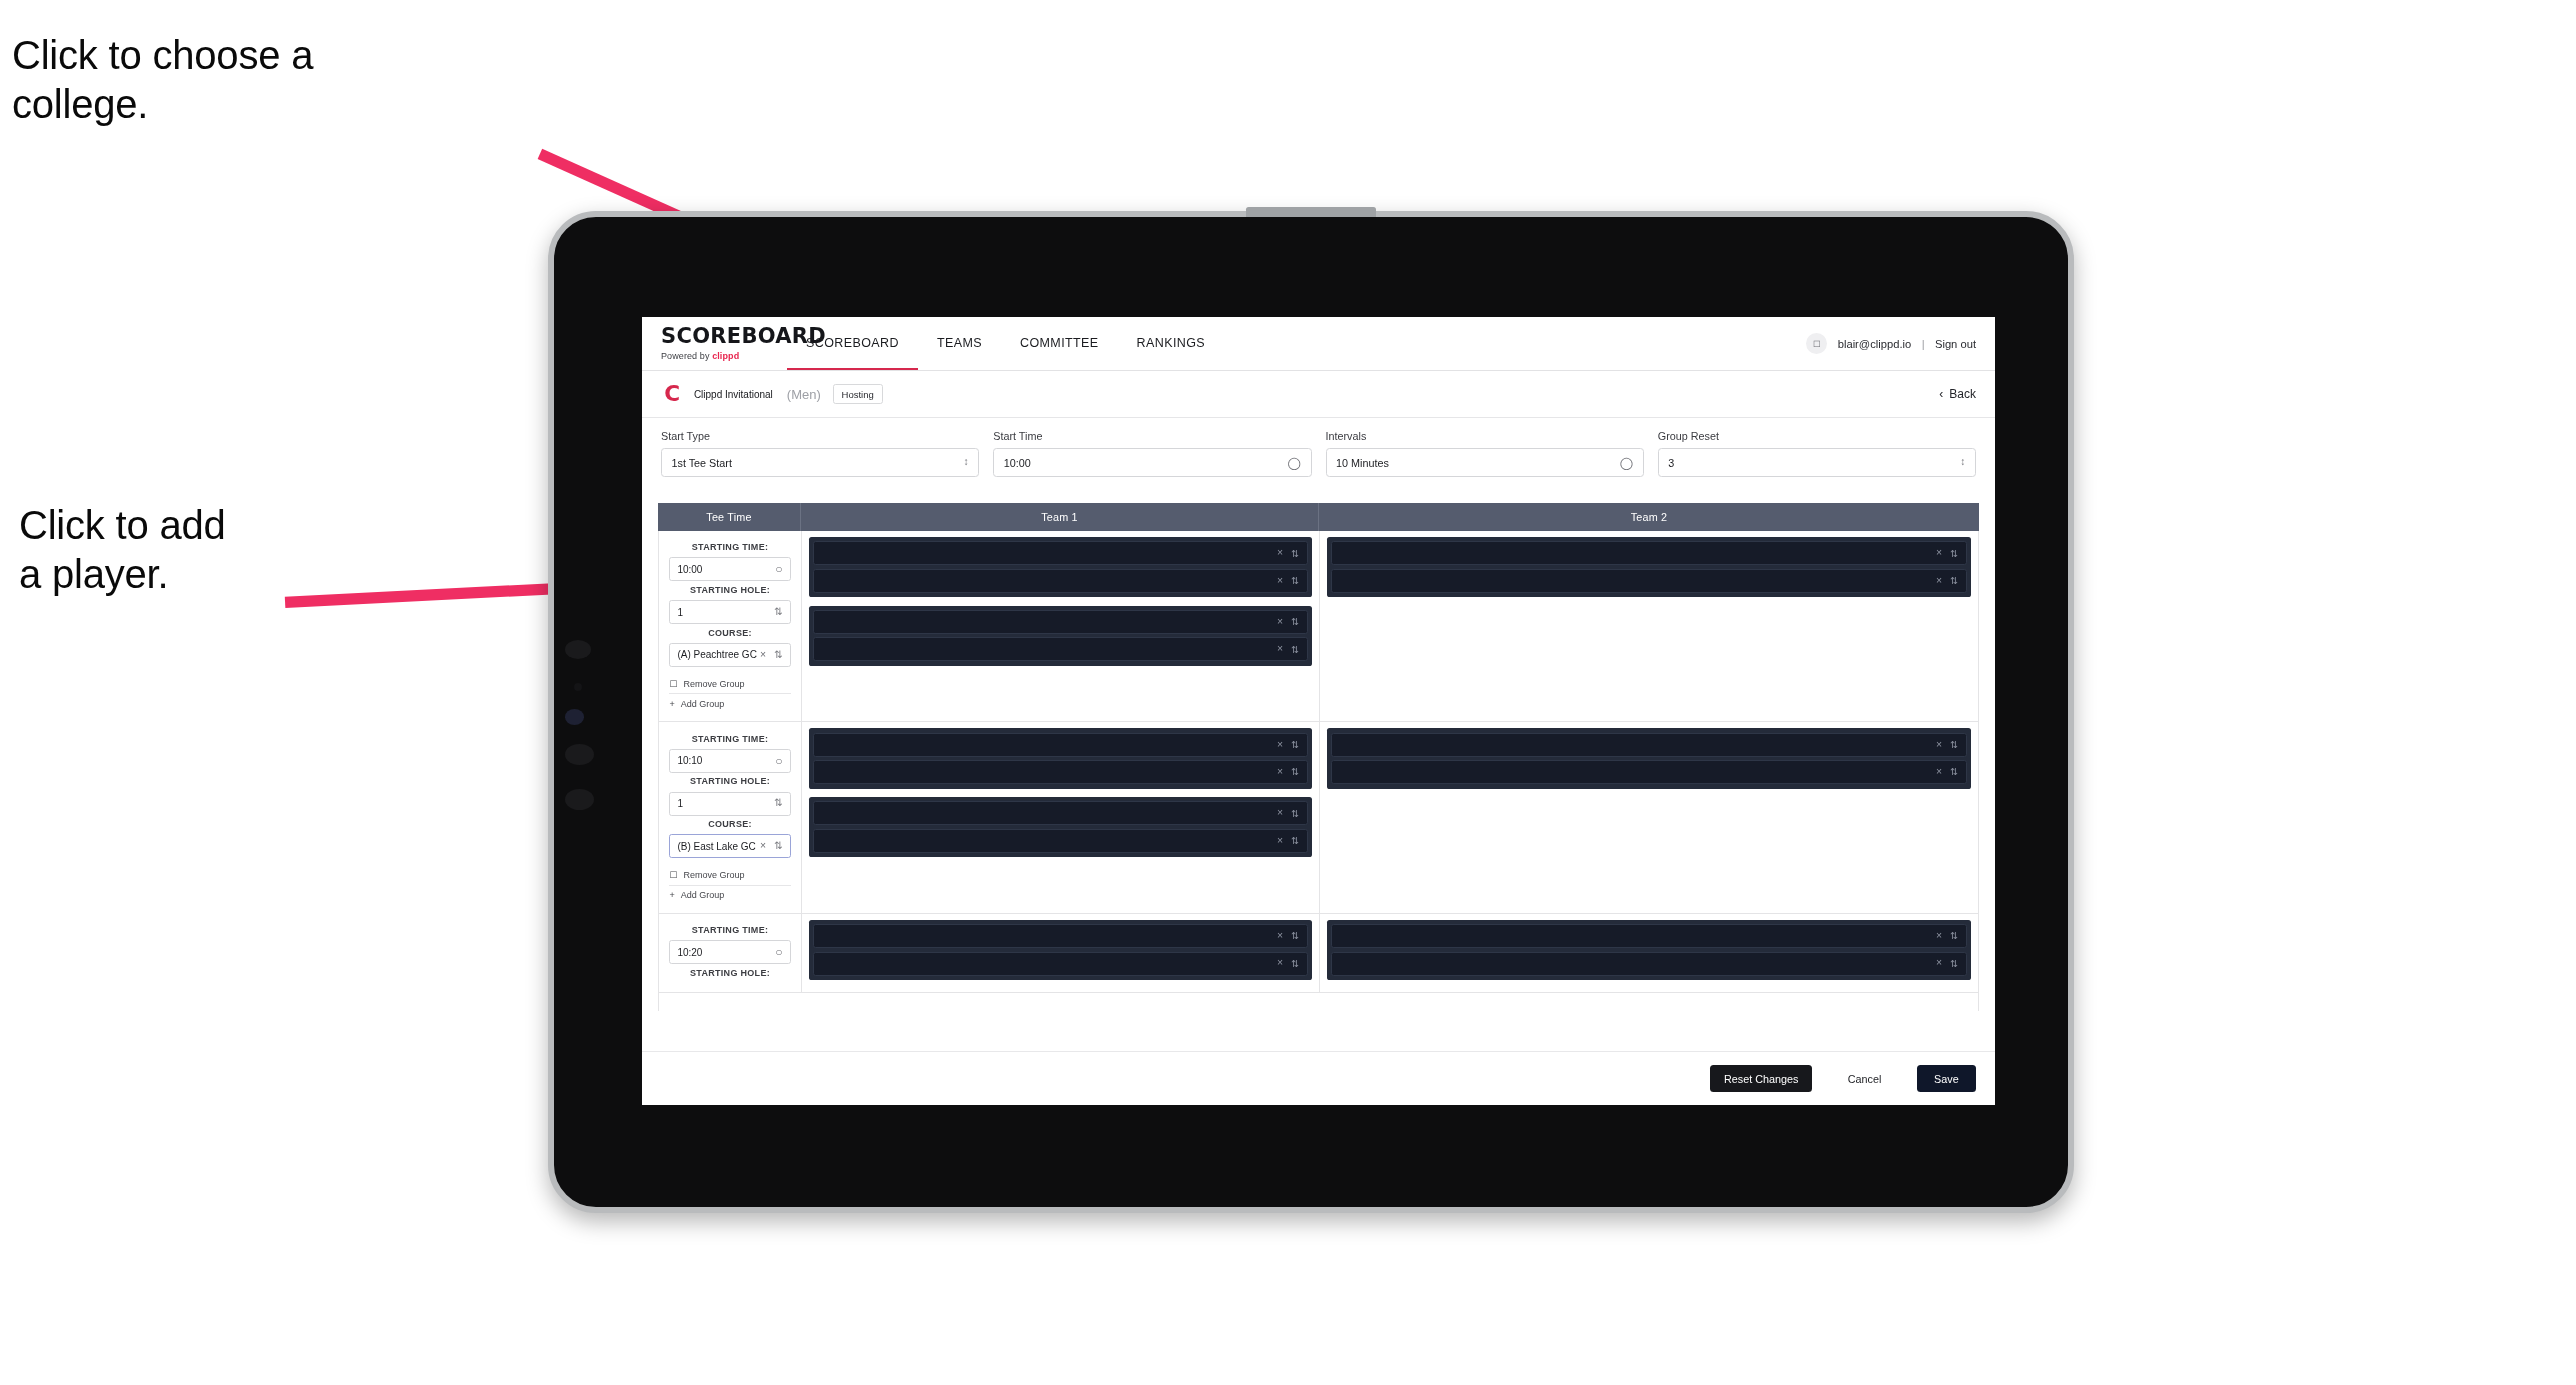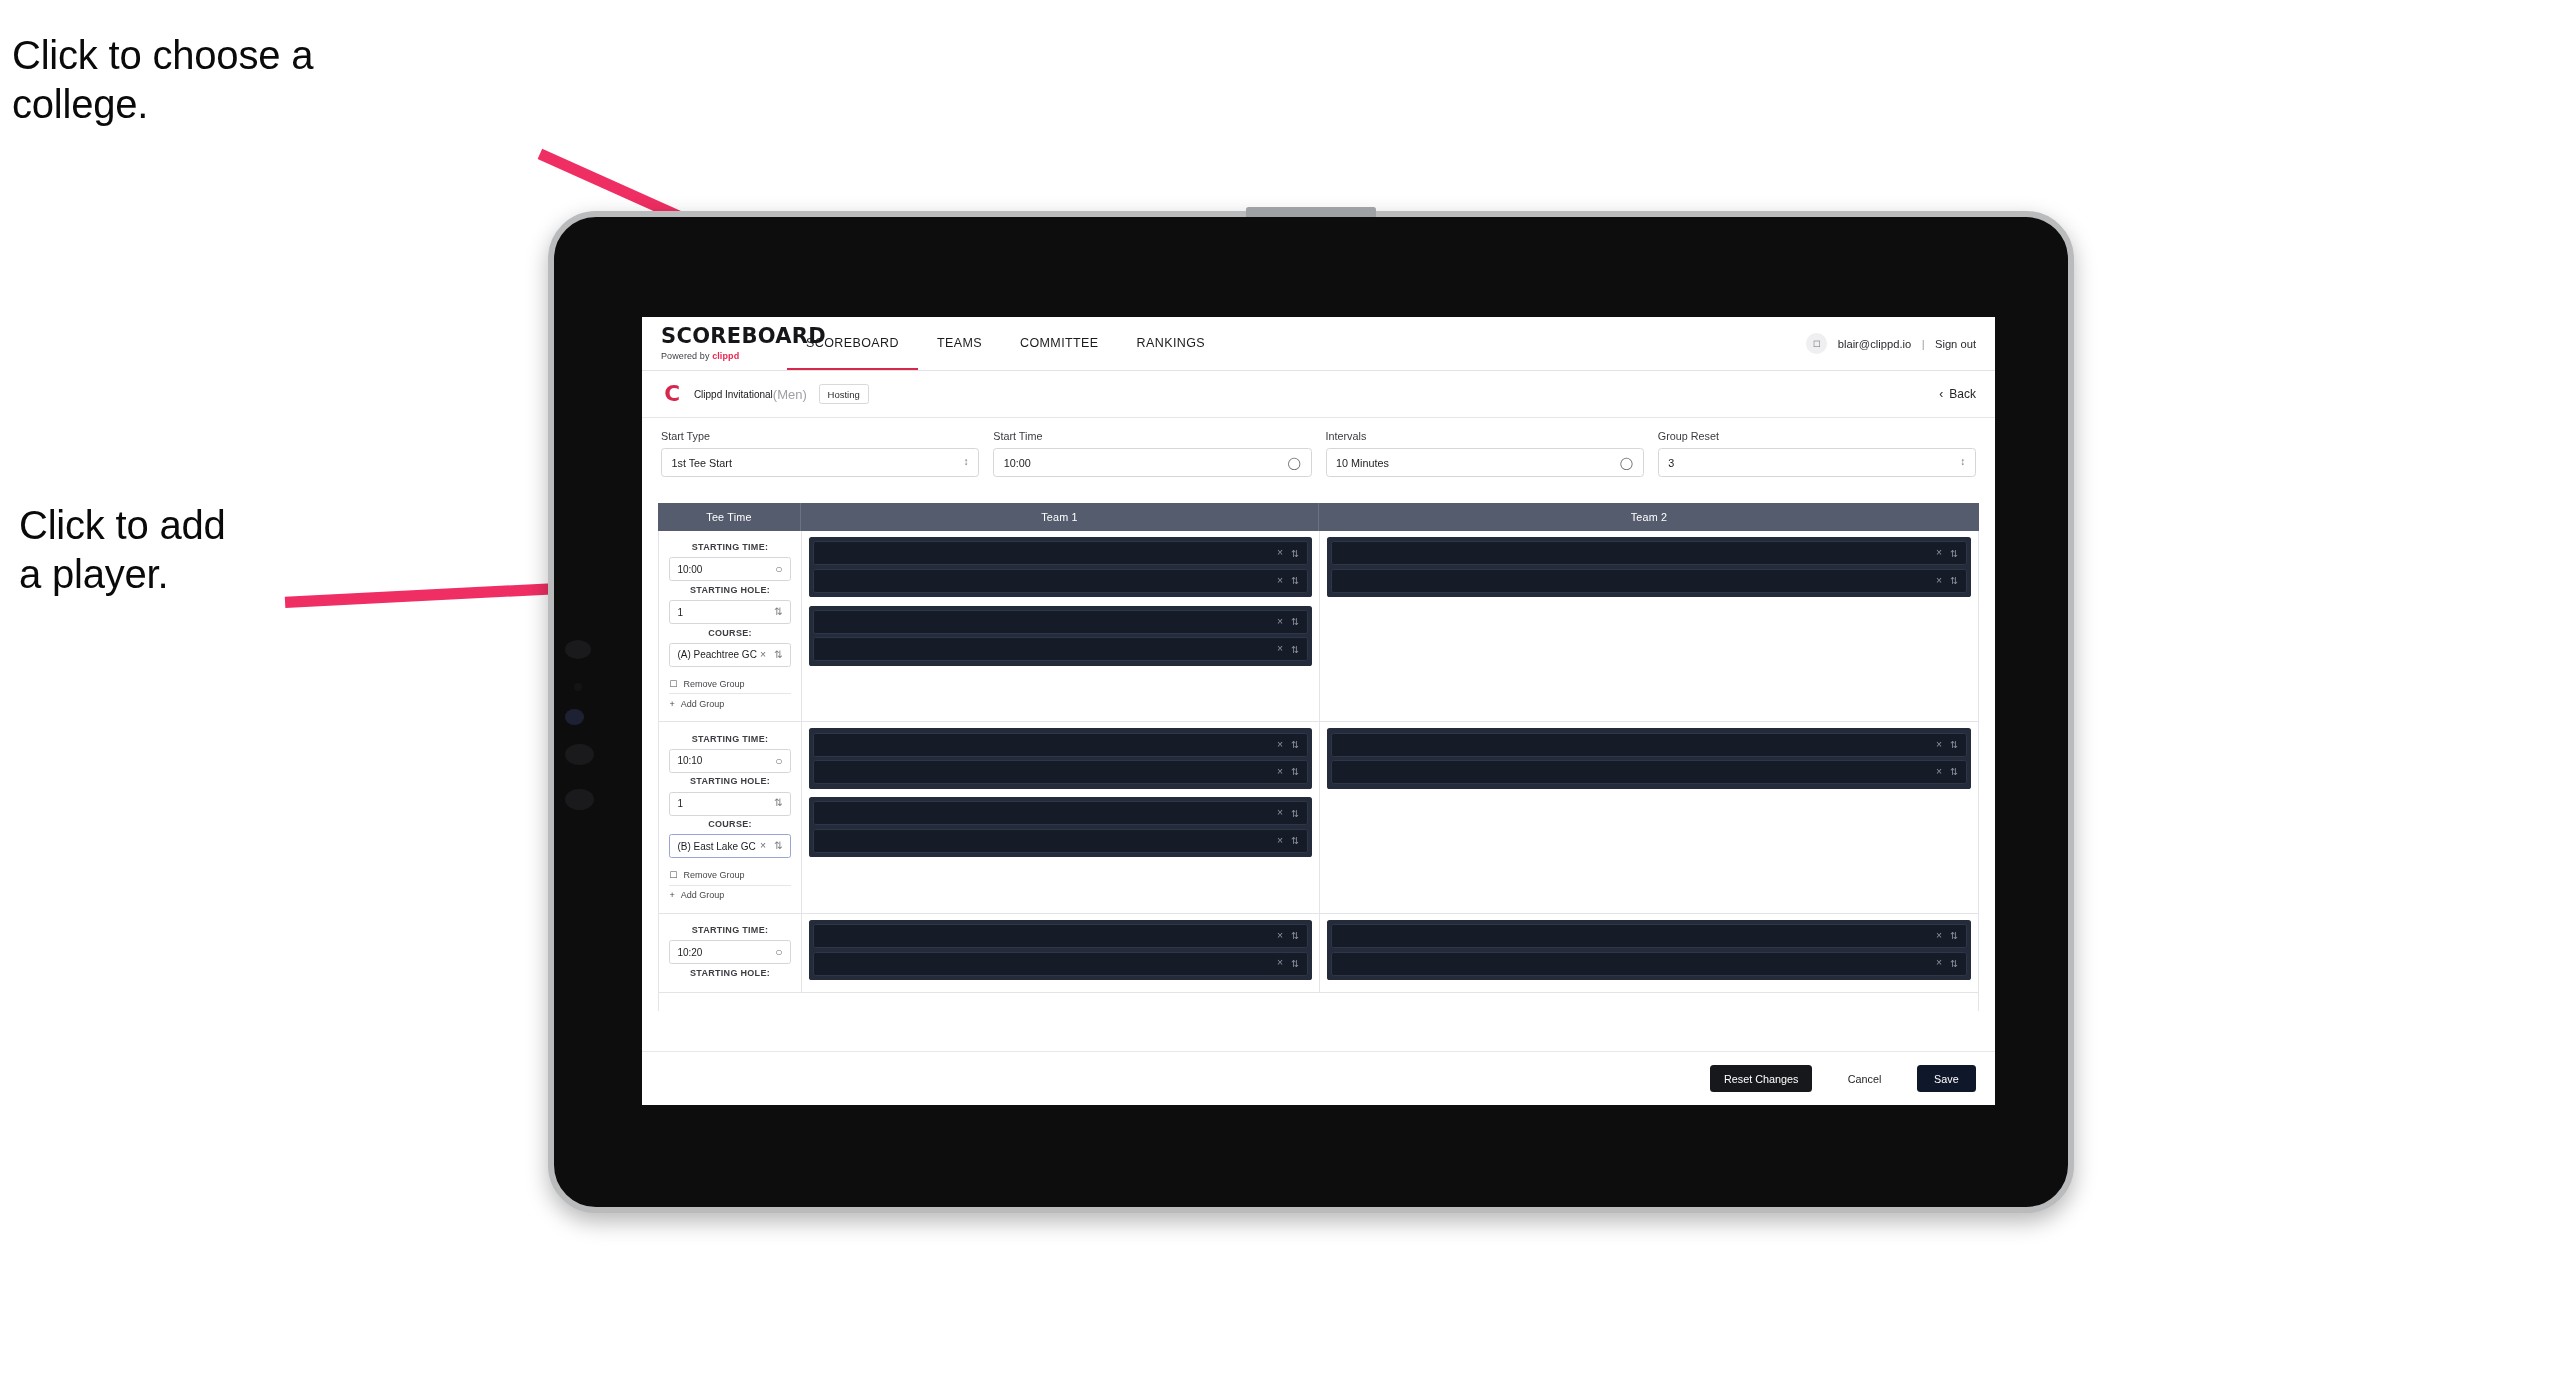--- a/index.html
+++ b/index.html
@@ -103,21 +103,21 @@
     padding: 0 19px; border-bottom:0.9px solid #e6e6e8; background:#fff;
   }
   #tourn-logo {
     width:22.5px;height:22.5px;border-radius:50%;
     display:flex;align-items:center;justify-content:center;
     font-family:"DejaVu Sans", sans-serif;
     font-weight:800;font-size:21.6px;color:#d6284d;line-height:1;
     margin-right:10.4px;
   }
   #tourn-name { font-size:10px; color:#16171b; }
-  #tourn-gender { font-size:13px; color:#9ea0a6; margin-left:0; }
+  #tourn-gender { font-size:13px; color:#9ea0a6; margin-left:14px; }
   #hosting-badge {
     margin-left:12px; border:0.9px solid #d8d9db; border-radius:2.6px;
     padding:3.5px 7.8px; font-size:9.5px; color:#2b2c31; background:#fff;
   }
   #back-btn {
     margin-left:auto; font-size:12px; color:#24252a; cursor:pointer;
     display:flex; align-items:center; gap:6px;
   }
 
   

